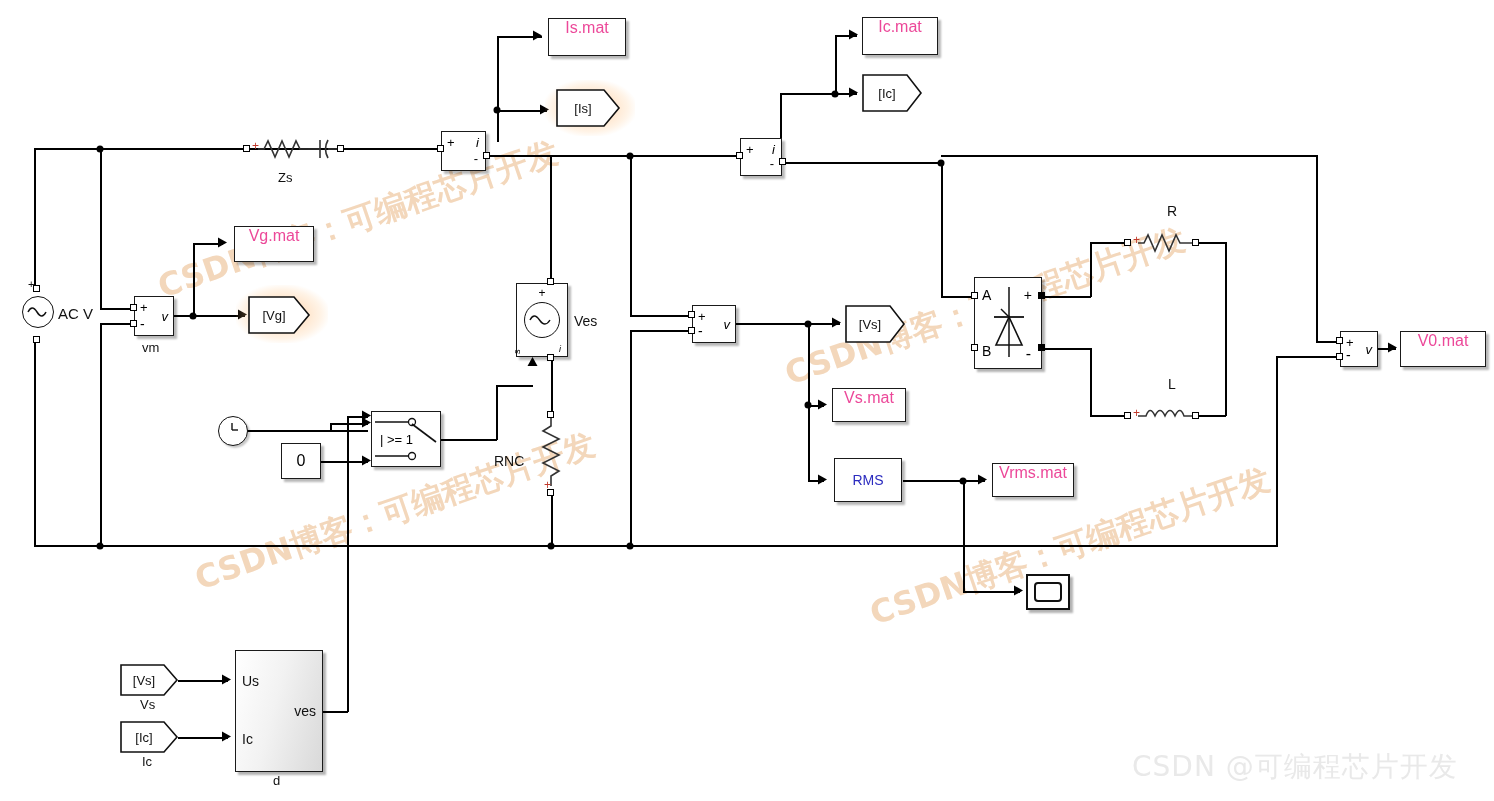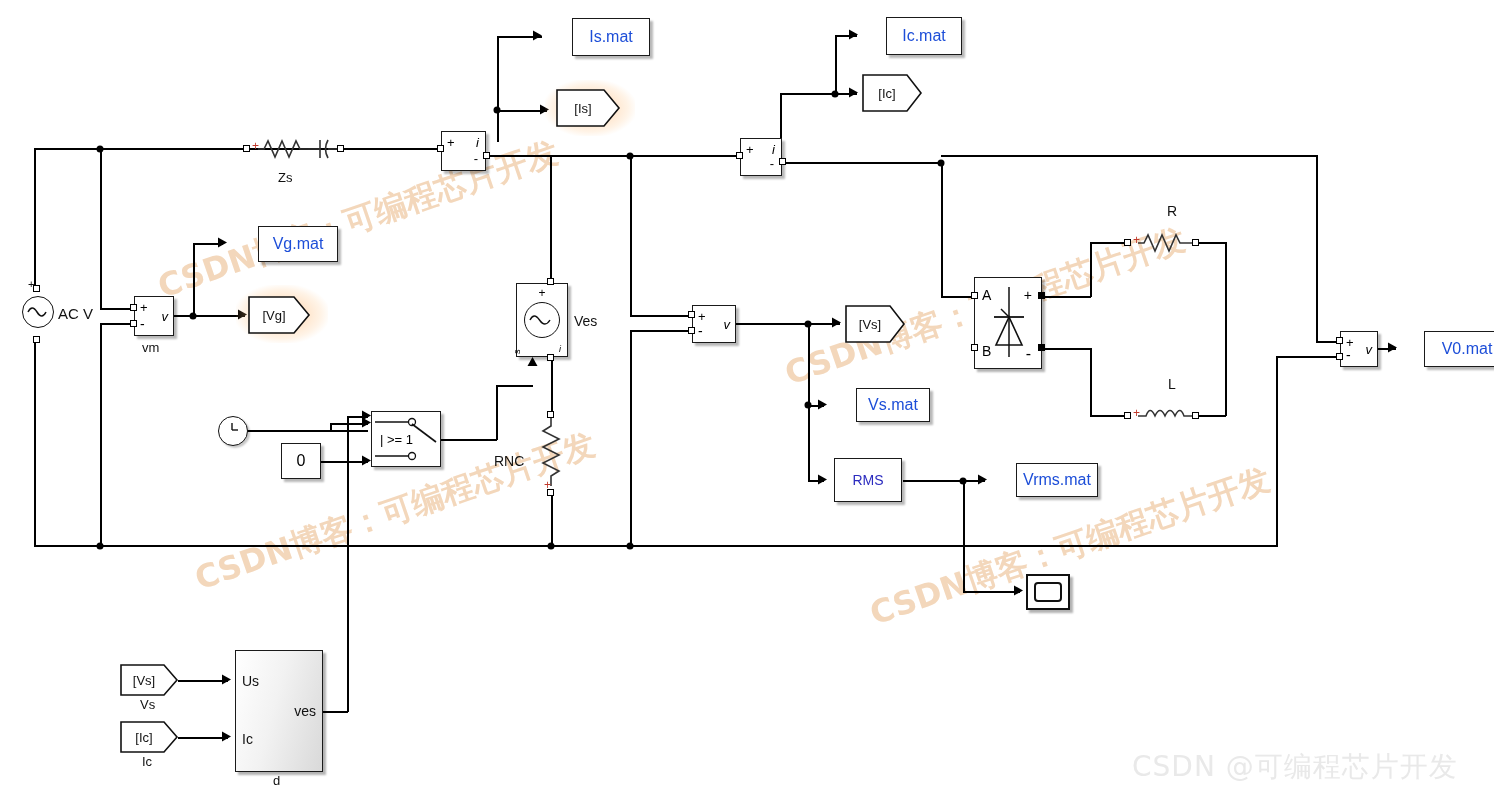--- a/index.html
+++ b/index.html
@@ -24,23 +24,23 @@
          border-left:9px solid #000;transform:translate(0,-5.5px);}
   .arrow.up{border-left:5.5px solid transparent;border-right:5.5px solid transparent;
             border-bottom:9px solid #000;border-top:0;transform:translate(-5.5px,0);}
   .port{position:absolute;width:7px;height:7px;background:#fff;border:1.4px solid #000;
         box-sizing:border-box;transform:translate(-4px,-4px);}
   .port.filled{background:#000;}
 
   
   .blk{
     position:absolute;background:#fff;border:1.6px solid #1a1a1a;box-sizing:border-box;
-    display:flex;align-items:center;justify-content:center;
+    display:flex;align-items:flex-start;justify-content:center;
     box-shadow:2.5px 2.5px 2px rgba(0,0,0,.28);
-    font-size:15px;color:#1d4ed8;margin-left:24px;
+    font-size:15px;color:#ec4899;
   }
   .caption{position:absolute;font-size:13px;color:#111;white-space:nowrap;text-align:center;}
 
   
   .tofile{font-size:16px;}
   .goto-wrap{position:absolute;}
   .goto-wrap svg{position:absolute;left:0;top:0;overflow:visible;}
   .goto-wrap span{position:absolute;left:0;top:0;width:100%;height:100%;
      display:flex;align-items:center;justify-content:center;font-size:13px;color:#111;
      padding-right:10px;box-sizing:border-box;}

